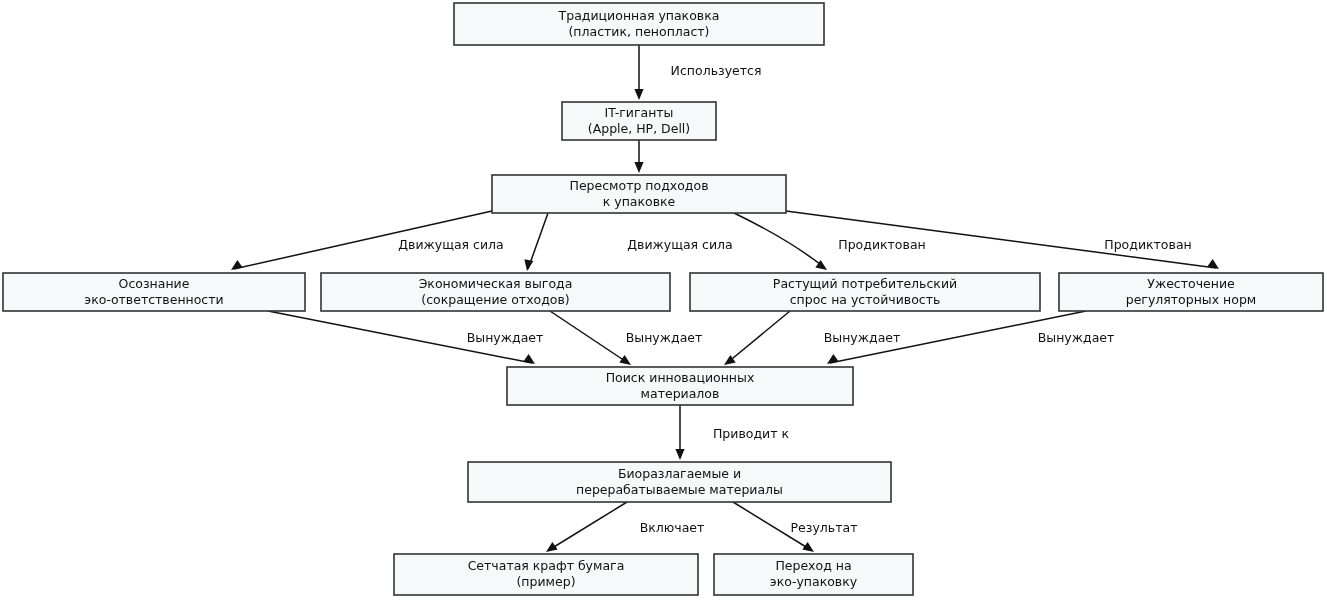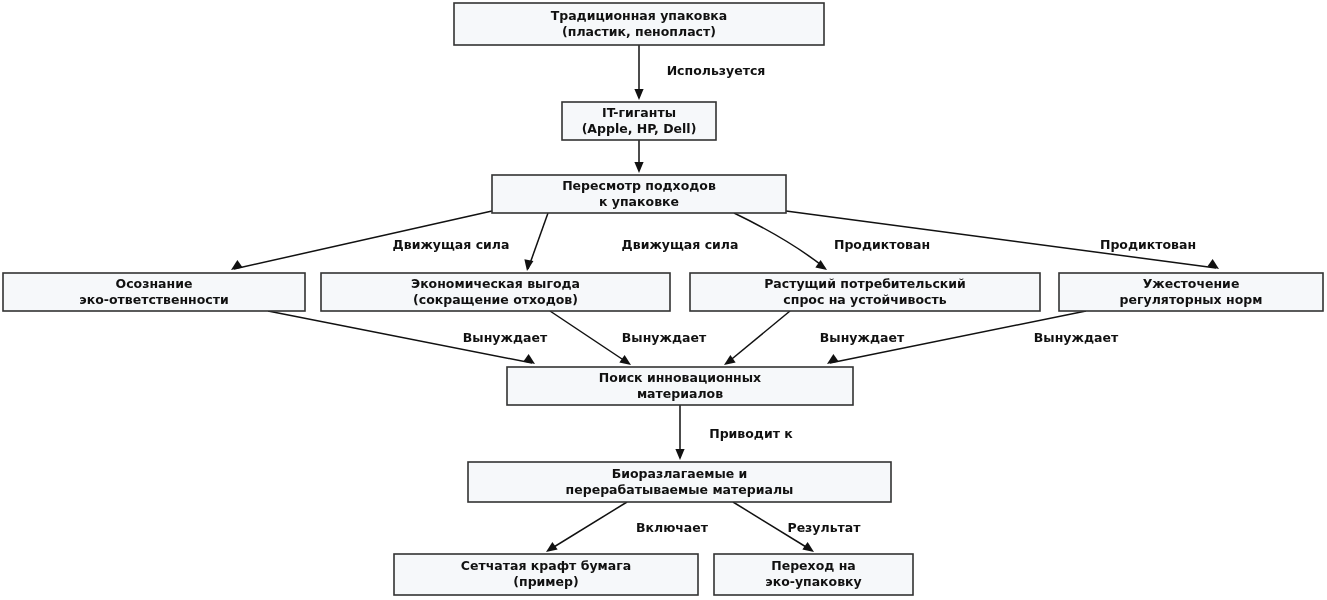--- a/index.html
+++ b/index.html
@@ -10,21 +10,20 @@
   body {
     width: 1327px;
     height: 600px;
     overflow: hidden;
     font-family: "DejaVu Sans", "Liberation Sans", sans-serif;
   }
   #flow-root {
     position: relative;
     width: 1213px;
     height: 600px;
-    font-weight: bold;
   }
   svg#flow-svg {
     display: block;
     width: 1327px;
     height: 600px;
   }
   .node-box {
     fill: #f6f8fa;
     stroke: #333333;
     stroke-width: 1.6;

